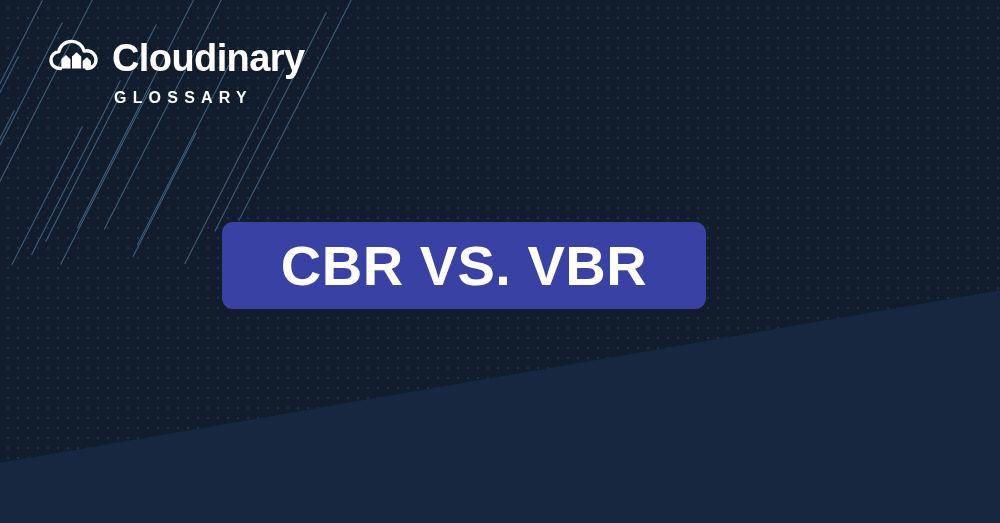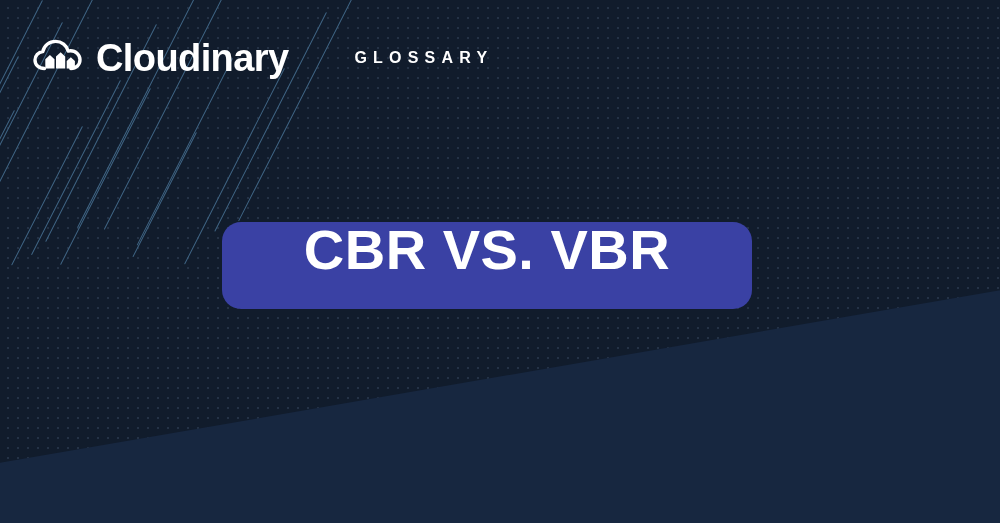--- a/index.html
+++ b/index.html
@@ -49,24 +49,24 @@
     background: #3f6483;
     transform-origin: top left;
     border-radius: 1px;
   }
   .streaks-tr { top: -40px; right: -40px; width: 420px; height: 340px; }
   .streaks-bl { bottom: -40px; left: -30px; width: 330px; height: 260px; }
 
   
   .logo {
     position: absolute;
-    left: 32px;
+    left: 48px;
     top: 38px;
     display: flex;
-    flex-direction: row;
+    flex-direction: column;
     align-items: flex-start;
     text-align: right;
   }
   .logo-top {
     display: flex;
     align-items: center;
     gap: 8px;
   }
   .logo-mark {
     width: 56px;
@@ -90,26 +90,26 @@
     margin-top: 12px;
     margin-left: 66px;
     white-space: nowrap;
   }
 
   
   .title-pill {
     position: absolute;
     left: 222px;
     top: 222px;
-    width: 530px;
+    width: 484px;
     height: 87px;
     background: #3a41a4;
-    border-radius: 19px;
+    border-radius: 11px;
     display: flex;
-    align-items: flex-start;
+    align-items: center;
     justify-content: center;
     box-sizing: border-box;
   }
   .title-text {
     color: #ffffff;
     font-size: 56px;
     font-weight: 700;
     letter-spacing: 0.5px;
     line-height: 1;
     white-space: nowrap;

